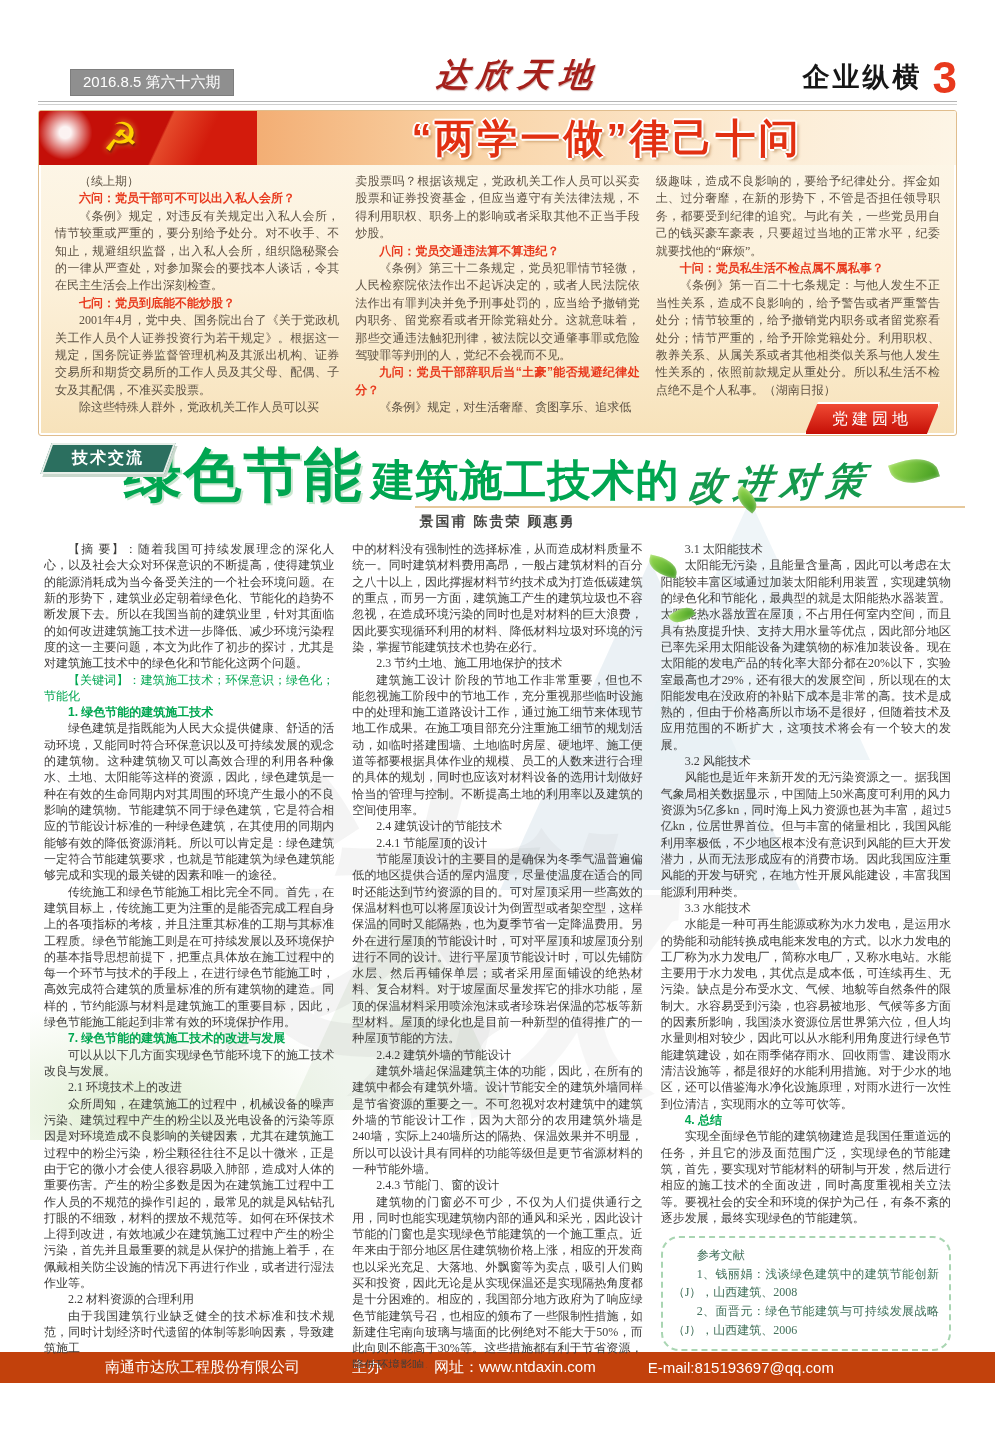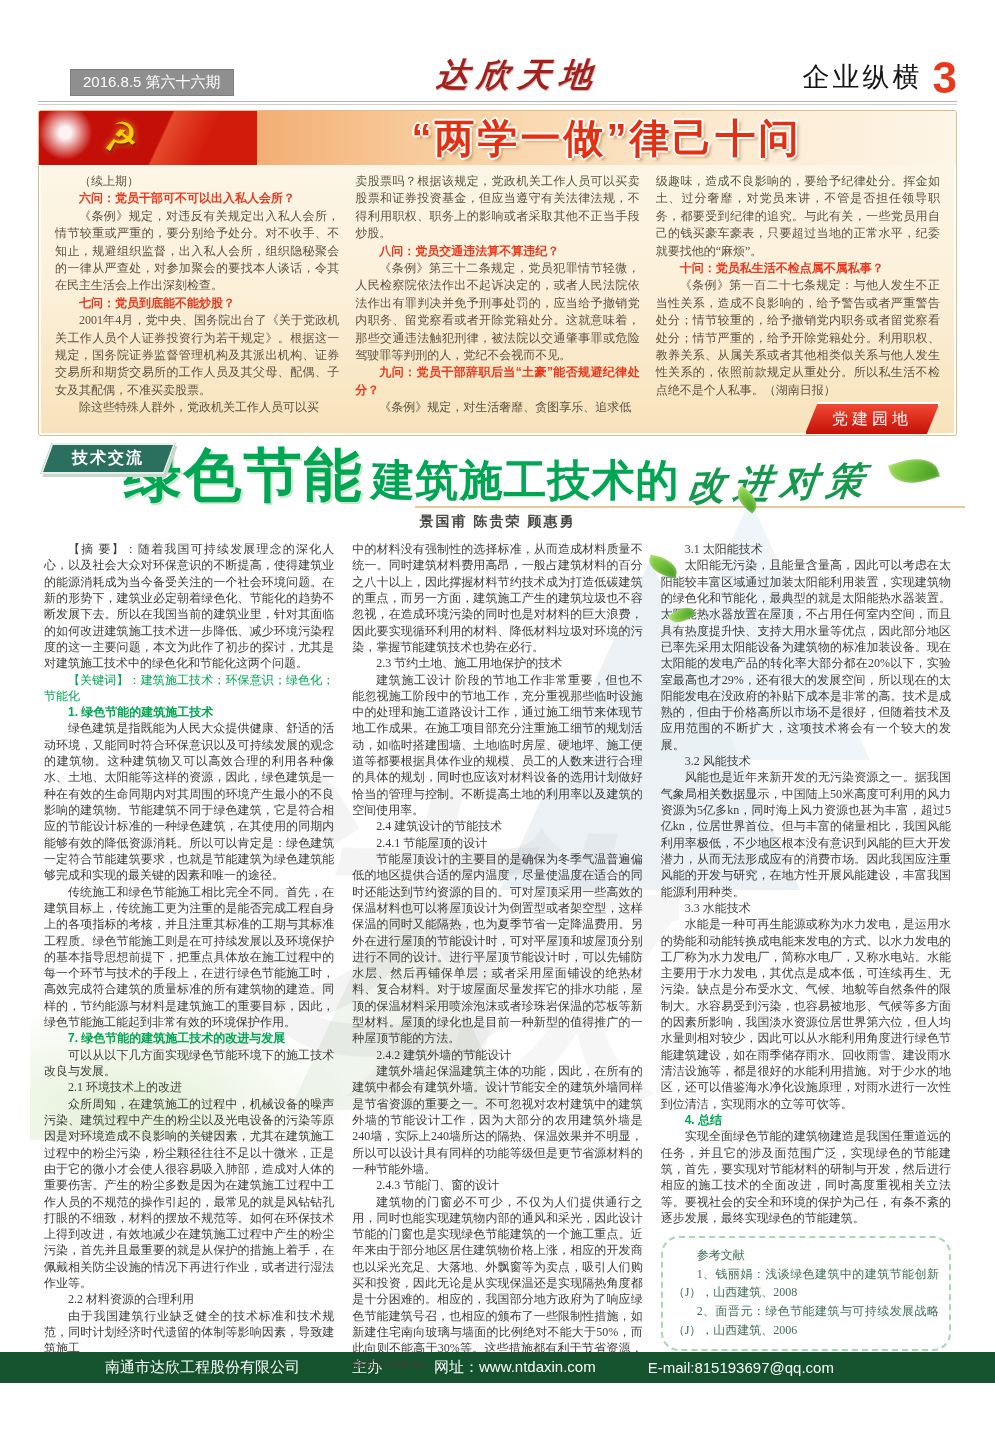--- a/index.html
+++ b/index.html
@@ -25,21 +25,21 @@
     border: 1px solid #7d7d7d;
   }
   .masthead {
     color: #a5201b; font-size: 33px; font-weight: 900; font-style: italic;
     letter-spacing: 8px; transform: skewX(-6deg);
     text-shadow: 1px 1px 1px rgba(120,20,10,.35);
   }
   .section-wrap { display: flex; align-items: flex-end; gap: 10px; }
   .section-name {
     font-family: "Liberation Sans", "DejaVu Sans", sans-serif;
-    font-size: 27px; font-weight: 400; color: #161616; letter-spacing: 3px;
+    font-size: 27px; font-weight: 700; color: #161616; letter-spacing: 3px;
     padding-bottom: 3px;
   }
   .page-num {
     font-family: "Liberation Sans", "DejaVu Sans", sans-serif;
     font-size: 44px; font-weight: 900; color: #e8391d; line-height: 0.9;
   }
   .header-rule {
     margin: 3px 38px 0; height: 4px;
     border-top: 1px solid #b5b5b5; border-bottom: 1px solid #cfcfcf;
   }
@@ -177,21 +177,21 @@
     border-radius: 0 75% 0 75%;
     box-shadow: inset 0 0 4px rgba(255,255,255,.5);
   }
   .leaf-1 { width: 46px; height: 26px; right: 28px; top: 18px; transform: rotate(-18deg); }
   .leaf-2 { width: 26px; height: 15px; right: 205px; top: 52px; transform: rotate(40deg); }
   .leaf-3 { width: 30px; height: 17px; left: 618px; top: 118px; transform: rotate(15deg); }
   .leaf-4 { width: 24px; height: 14px; left: 640px; top: 168px; transform: rotate(-35deg); }
   
   .footer-bar {
     position: absolute; left: 0; top: 1352px; width: 995px; height: 31px;
-    background: #14532d; color: #fff;
+    background: #c2410c; color: #fff;
     font-family: "Liberation Sans", "DejaVu Sans", sans-serif; font-size: 15px;
     display: flex; align-items: center; gap: 52px; padding-left: 105px;
   }
 </style>
 </head>
 <body>
 
 <div class="page">
 
   <div class="top-space"></div>
@@ -225,21 +225,21 @@
         </div>
       <div class="col">
           <p class="para cont">卖股票吗？根据该规定，党政机关工作人员可以买卖股票和证券投资基金，但应当遵守有关法律法规，不得利用职权、职务上的影响或者采取其他不正当手段炒股。</p>
           <p class="para q">八问：党员交通违法算不算违纪？</p>
           <p class="para body">《条例》第三十二条规定，党员犯罪情节轻微，人民检察院依法作出不起诉决定的，或者人民法院依法作出有罪判决并免予刑事处罚的，应当给予撤销党内职务、留党察看或者开除党籍处分。这就意味着，那些交通违法触犯刑律，被法院以交通肇事罪或危险驾驶罪等判刑的人，党纪不会视而不见。</p>
           <p class="para q">九问：党员干部辞职后当“土豪”能否规避纪律处分？</p>
           <p class="para body">《条例》规定，对生活奢靡、贪图享乐、追求低</p>
         </div>
       <div class="col">
         <div>
-            <p class="para cont">级趣味，造成不良影响的，要给予纪律处分。挥金如土、过分奢靡，对党员来讲，不管是否担任领导职务，都要受到纪律的追究。与此有关，一些党员用自己的钱买豪车豪表，只要超过当地的正常水平，纪委就要找他的“麻烦”。</p>
+            <p class="para cont">级趣味，造成不良影响的，要给予纪律处分。挥金如土、过分奢靡，在新的形势下，不管是否担任领导职务，都要受到纪律的追究。与此有关，一些党员用自己的钱买豪车豪表，只要超过当地的正常水平，纪委就要找他的“麻烦”。</p>
             <p class="para q">十问：党员私生活不检点属不属私事？</p>
             <p class="para body">《条例》第一百二十七条规定：与他人发生不正当性关系，造成不良影响的，给予警告或者严重警告处分；情节较重的，给予撤销党内职务或者留党察看处分；情节严重的，给予开除党籍处分。利用职权、教养关系、从属关系或者其他相类似关系与他人发生性关系的，依照前款规定从重处分。所以私生活不检点绝不是个人私事。（湖南日报）</p>
           </div>
         <div class="ribbon-wrap">
           <span class="ribbon">党建园地</span>
         </div>
       </div>
     </div>
   </div>
 

